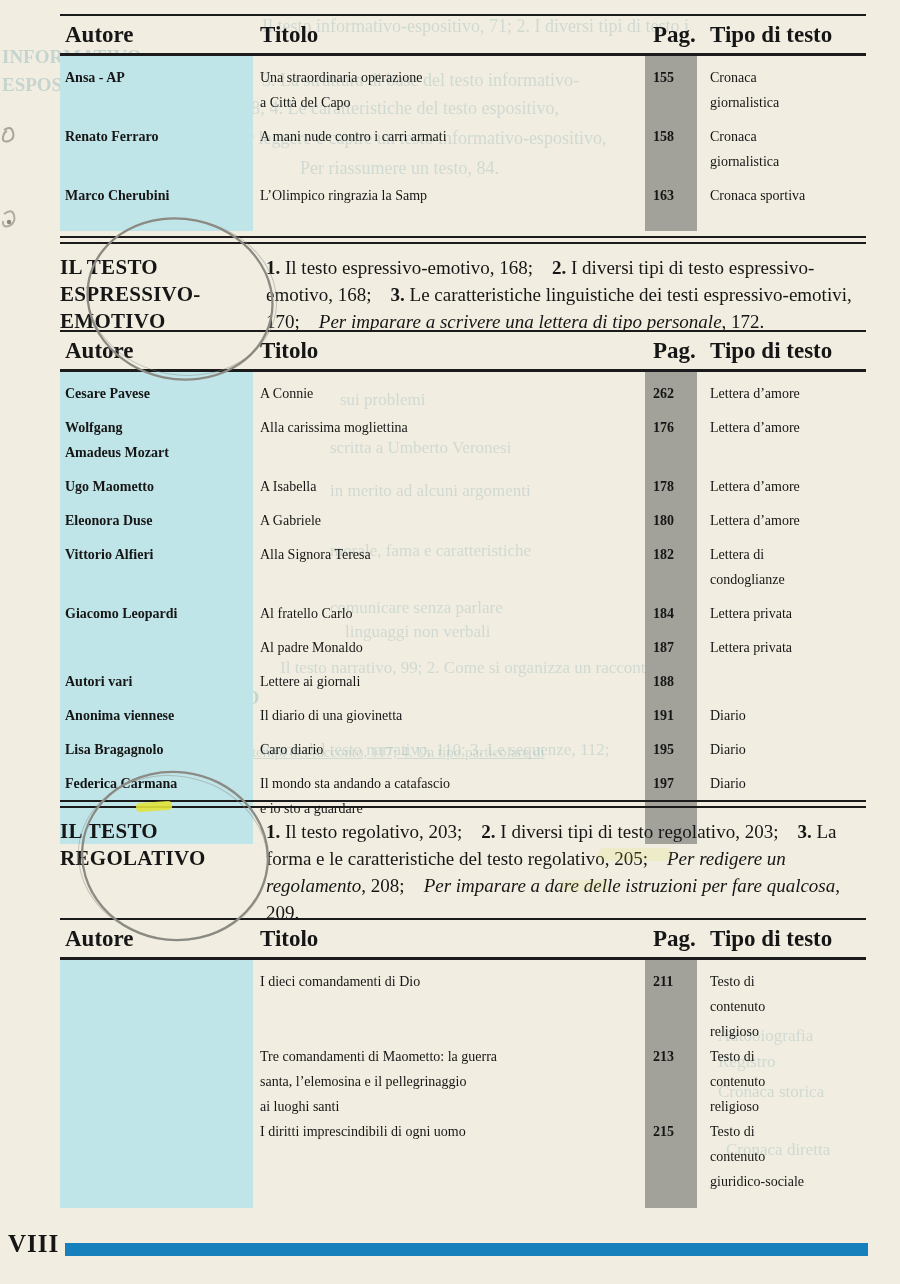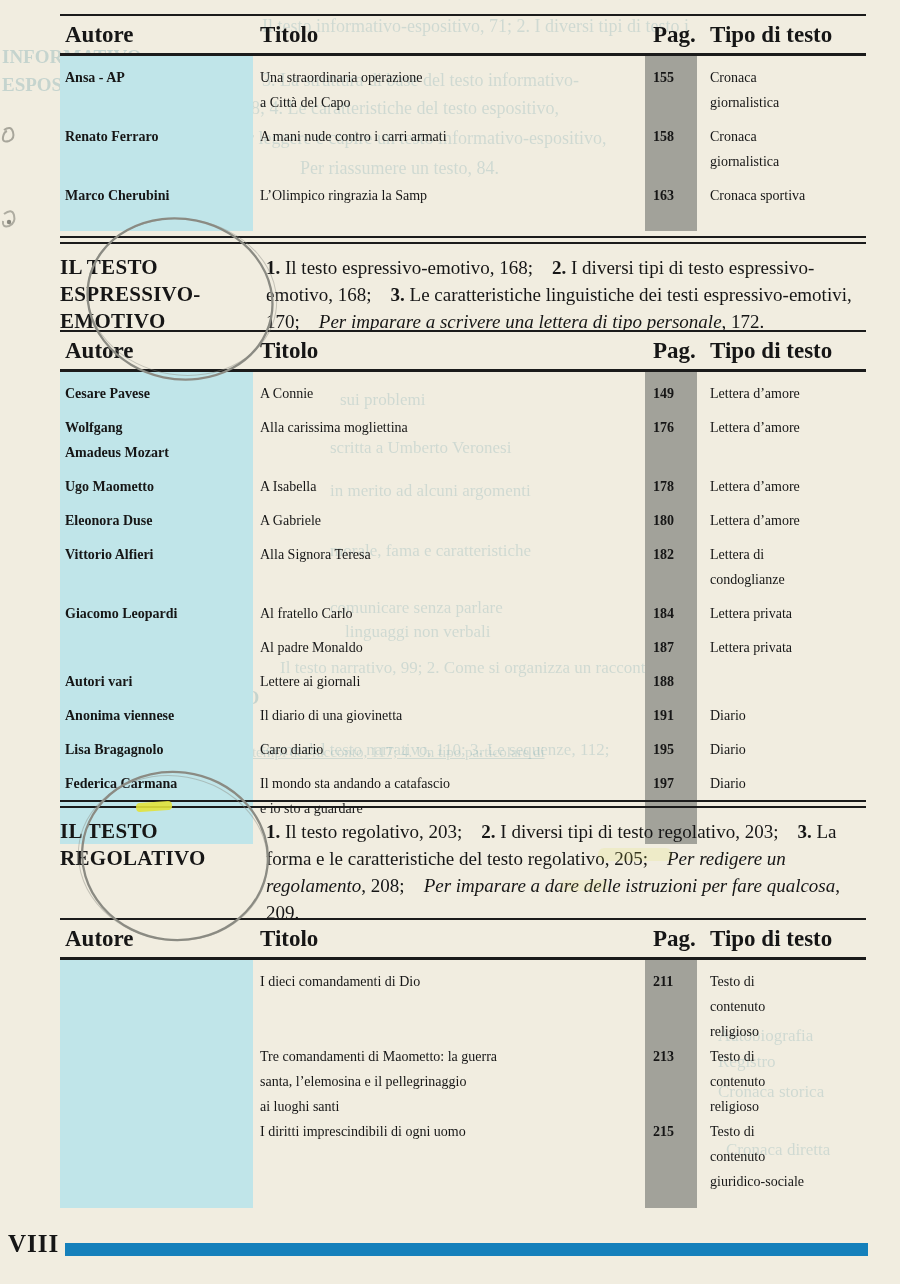--- a/index.html
+++ b/index.html
@@ -150,21 +150,21 @@
       <div class="h-type">Tipo di testo</div>
     </div>
     <div class="rule-mid"></div>
     <div class="tbody">
       <div class="band band-cyan"></div>
       <div class="band band-gray"></div>
 
         <div class="trow">
           <div class="c-author">Cesare Pavese</div>
           <div class="c-title">A Connie</div>
-          <div class="c-page">149</div>
+          <div class="c-page">262</div>
           <div class="c-type">Lettera d’amore</div>
         </div>
 
         <div class="trow">
           <div class="c-author">Wolfgang
 Amadeus Mozart</div>
           <div class="c-title">Alla carissima mogliettina</div>
           <div class="c-page">176</div>
           <div class="c-type">Lettera d’amore</div>
         </div>

